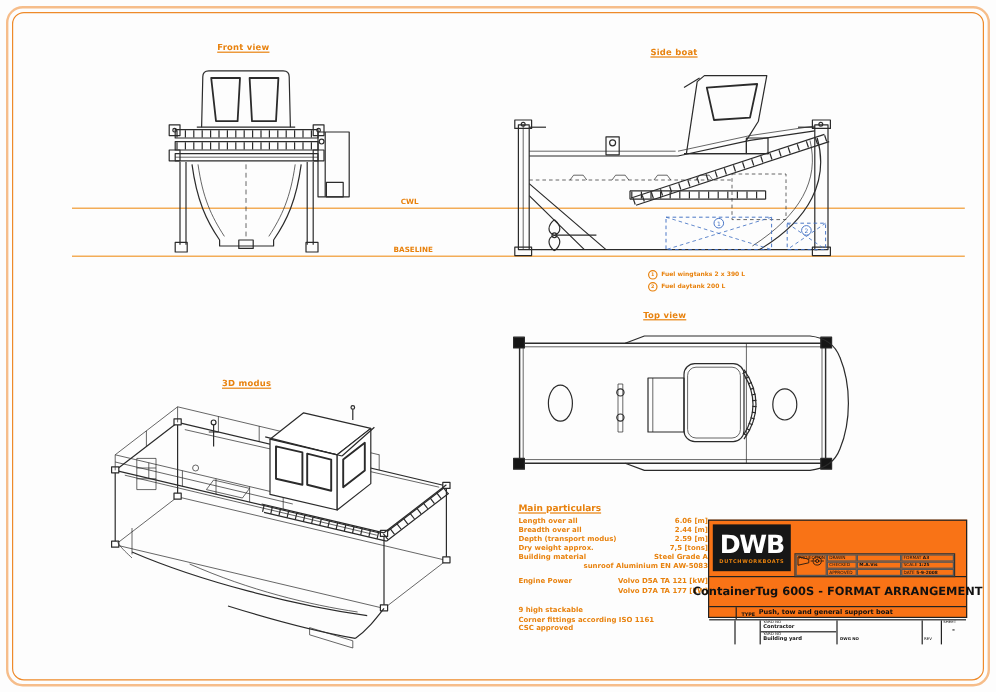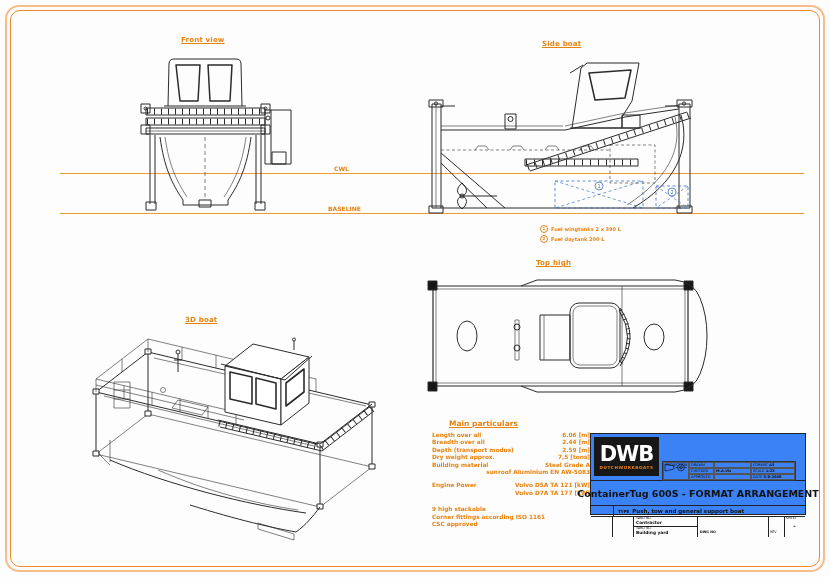--- a/index.html
+++ b/index.html
@@ -18,28 +18,28 @@
   .thin{stroke-width:.6;}
   .thick{stroke-width:1.5;}
   .blue{stroke:#4472c4;}
   
   #notes{position:absolute;left:540px;top:225px;color:#e8820e;font-size:5px;font-weight:bold;}
   .note{display:flex;align-items:center;gap:3px;margin-bottom:1.5px;}
   .ncirc{display:inline-flex;align-items:center;justify-content:center;width:6px;height:6px;
     border:.8px solid #e8820e;border-radius:50%;font-size:4px;line-height:1;}
   
   #particulars{position:absolute;left:432px;top:419px;width:158px;color:#e8820e;font-size:5.8px;font-weight:bold;}
-  #particulars .pt{font-size:7.5px;text-decoration:underline;margin-bottom:4px;margin-left:17px;}
+  #particulars .pt{font-size:7.5px;text-decoration:underline;margin-bottom:4px;}
   .prow{display:flex;justify-content:space-between;line-height:7.4px;}
   .pengine{display:flex;justify-content:space-between;margin-top:6px;line-height:7.4px;}
   .pengine .vals{text-align:right;}
   .pfoot{margin-top:9px;line-height:7.4px;}
   
   #tblock{position:absolute;left:590px;top:433px;width:216px;height:82px;
-    border:1.5px solid #222;box-sizing:border-box;background:#3b82f6;color:#111;}
+    border:1.5px solid #222;box-sizing:border-box;background:#f97316;color:#111;}
   #tb-row1{position:relative;height:46px;border-bottom:1px solid #222;}
   #logo{position:absolute;left:3px;top:3px;width:65px;height:39px;background:#171717;
     display:flex;flex-direction:column;align-items:center;justify-content:center;}
   #logo .big{color:#fff;font-weight:bold;font-size:21px;line-height:20px;letter-spacing:-1px;
     font-family:"DejaVu Sans",sans-serif;}
   #logo .sub{color:#e8820e;font-size:4.2px;font-weight:bold;letter-spacing:.55px;margin-top:1px;}
   #minitable{position:absolute;left:71px;top:27px;width:132px;height:18px;
     display:grid;grid-template-columns:26px 25px 37px 44px;grid-template-rows:6px 6px 6px;
     border:.5px solid #333;font-size:3.6px;line-height:5.5px;}
   #minitable .c{border:.4px solid #555;padding-left:1px;overflow:hidden;white-space:nowrap;}
@@ -66,22 +66,22 @@
   <div class="border-outer"></div>
   <div class="border-inner"></div>
 
   <div class="refline" style="top:173px;"></div>
   <div class="refline" style="top:213px;"></div>
   <div class="reflbl" style="left:334px;top:165px;">CWL</div>
   <div class="reflbl" style="left:328px;top:205px;">BASELINE</div>
 
   <div class="lbl" style="left:181px;top:36px;">Front view</div>
   <div class="lbl" style="left:542px;top:40px;">Side boat</div>
-  <div class="lbl" style="left:536px;top:259px;">Top high</div>
-  <div class="lbl" style="left:185px;top:316px;">3D boat</div>
+  <div class="lbl" style="left:536px;top:259px;">Top view</div>
+  <div class="lbl" style="left:185px;top:316px;">3D modus</div>
 
   <svg style="left:138px;top:52px;" width="165" height="175" viewBox="0 0 165 175">
     <g class="dwg">
       <path d="M30,54 L31,12 Q31,7 36,7 L98,7 Q103,7 103,12 L104,54"></path>
       <path d="M26,54 L108,54"></path>
       <path class="thick" d="M38,13 L62,13 L60,49 L42,49 Z"></path>
       <path class="thick" d="M70,13 L94,13 L92,49 L72,49 Z"></path>
     </g>
     <g class="dwg">
       <rect x="8" y="56" width="119" height="7"></rect>

